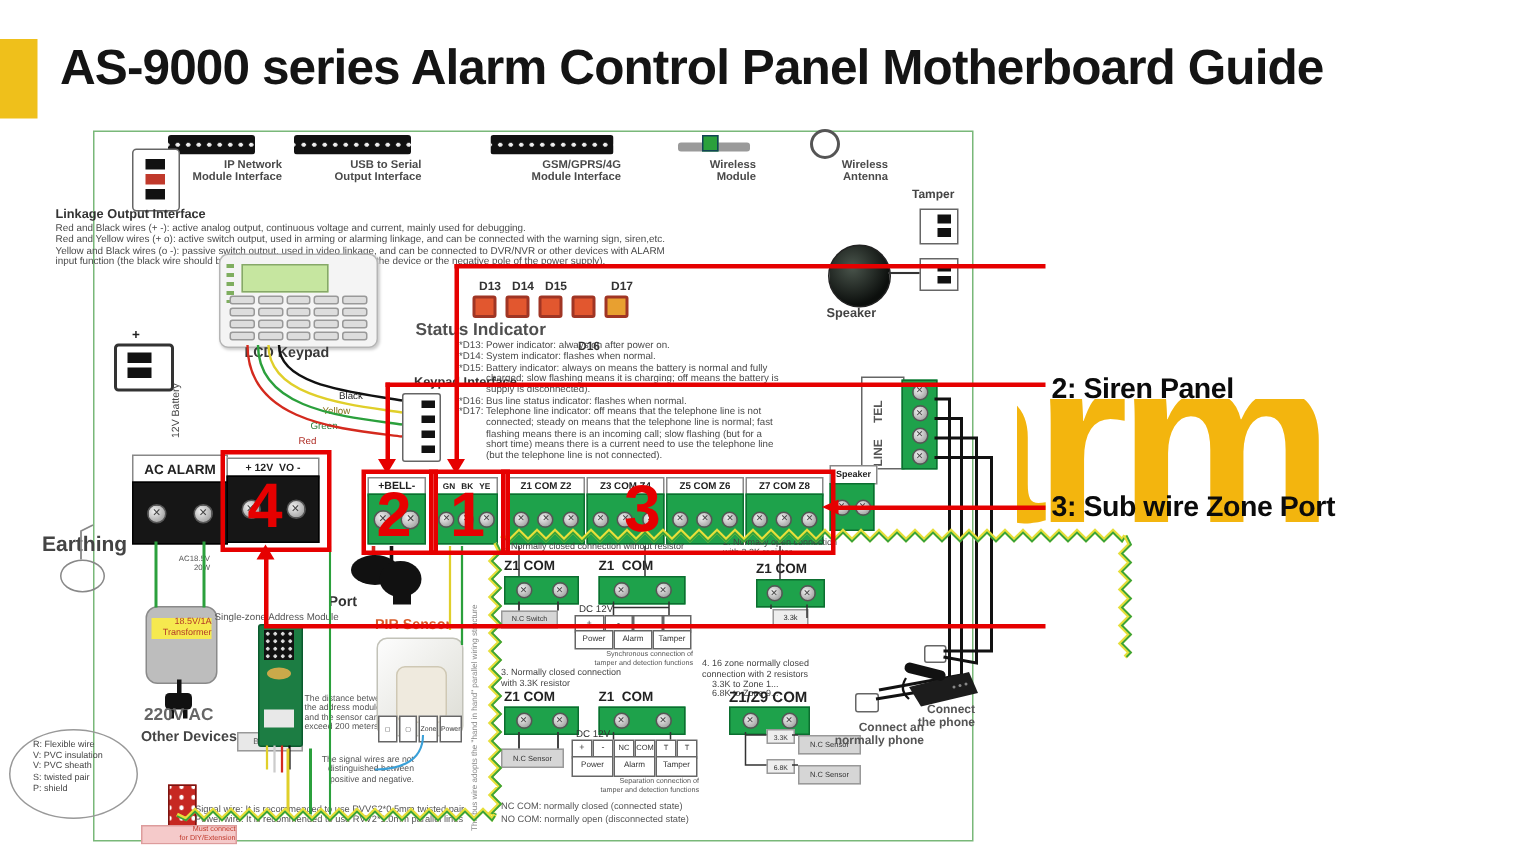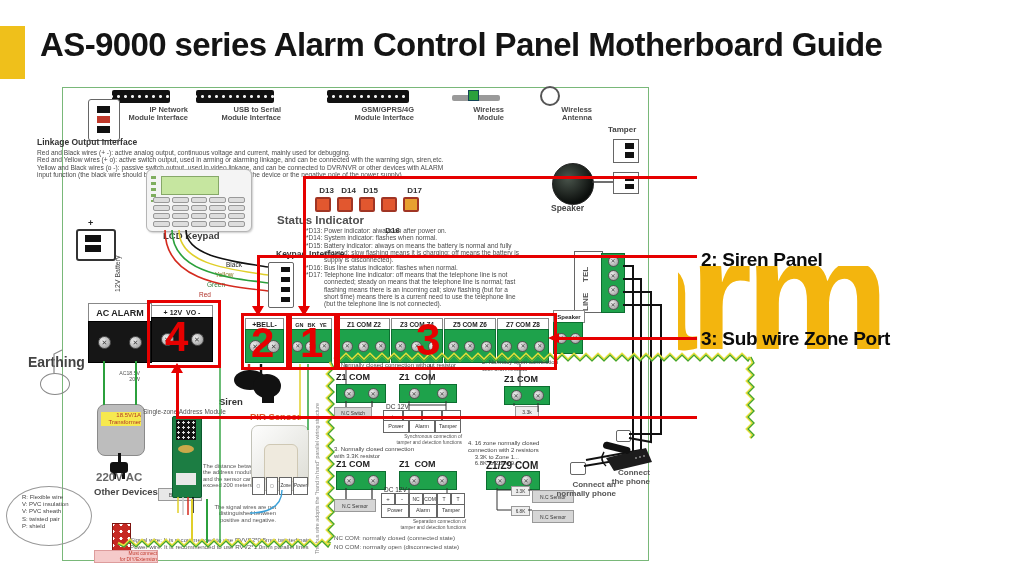--- a/index.html
+++ b/index.html
@@ -60,21 +60,21 @@
       <span>arm</span>
     </div>
 
   <div class="board" style="left:62px;top:87px;width:585px;height:472px;"></div>
 
   <div class="pinbar" style="left:112px;top:90px;width:58px;height:13px;"></div>
   <div class="t b pre ctr" style="left:96px;top:106px;width:92px;font-size:7.5px;color:#4a4a4a;">IP Network
 Module Interface</div>
   <div class="pinbar" style="left:196px;top:90px;width:78px;height:13px;"></div>
   <div class="t b pre ctr" style="left:191px;top:106px;width:90px;font-size:7.5px;color:#4a4a4a;">USB to Serial
-Module Interface</div>
+Output Interface</div>
   <div class="pinbar" style="left:327px;top:90px;width:82px;height:13px;"></div>
   <div class="t b pre ctr" style="left:322px;top:106px;width:92px;font-size:7.5px;color:#4a4a4a;">GSM/GPRS/4G
 Module Interface</div>
   <div class="t" style="left:452px;top:95px;width:48px;height:6px;background:#9a9a9a;border-radius:2px;"></div>
   <div class="t" style="left:468px;top:90px;width:9px;height:9px;background:#2ba03c;border:1px solid #145;"></div>
   <div class="t b pre ctr" style="left:452px;top:106px;width:52px;font-size:7.5px;color:#4a4a4a;">Wireless
 Module</div>
   <div class="t" style="left:540px;top:86px;width:16px;height:16px;border:2px solid #555;border-radius:50%;"></div>
   <div class="t b pre ctr" style="left:534px;top:106px;width:58px;font-size:7.5px;color:#4a4a4a;">Wireless
 Antenna</div>
@@ -283,21 +283,21 @@
     <div style="position:absolute;left:3px;top:3px;width:20px;height:20px;background:#111;
                 background-image:radial-gradient(circle,#ddd 1px,transparent 1.3px);background-size:5px 5px;"></div>
     <div style="position:absolute;left:5px;top:28px;width:16px;height:8px;background:#caa94a;border-radius:50%;"></div>
     <div style="position:absolute;left:3px;top:56px;width:20px;height:12px;background:#e8e8e8;"></div>
   </div>
   <div class="t pre" style="left:203px;top:463px;font-size:5.8px;line-height:6.3px;color:#555;">The distance between
 the address module
 and the sensor cannot
 exceed 200 meters.</div>
 
-  <div class="t b" style="left:219px;top:397px;font-size:9.5px;color:#333;">Siren</div>
+  <div class="t b" style="left:219px;top:397px;font-size:9.5px;color:#333;">Port</div>
   <div class="t b" style="left:250px;top:412px;font-size:9.5px;color:#d95b2a;">PIR Sensor</div>
   <div class="t" style="left:251px;top:425px;width:56px;height:64px;background:linear-gradient(135deg,#fdfdfd,#dcdcd4);border:1px solid #c2c2b8;border-radius:7px;">
     <div style="position:absolute;left:12px;top:18px;width:32px;height:36px;background:#efeade;border:1px solid #cfc8b4;border-radius:6px;"></div>
   </div>
   <div class="t" style="left:252px;top:477px;width:56px;height:16px;display:flex;gap:1px;">
     <span class="cell" style="font-size:4px;">▢</span>
       <span class="cell" style="font-size:4px;">▢</span>
     <span class="cell" style="font-size:4.6px;">Zone</span>
     <span class="cell" style="font-size:4.6px;">Power</span>
   </div>

